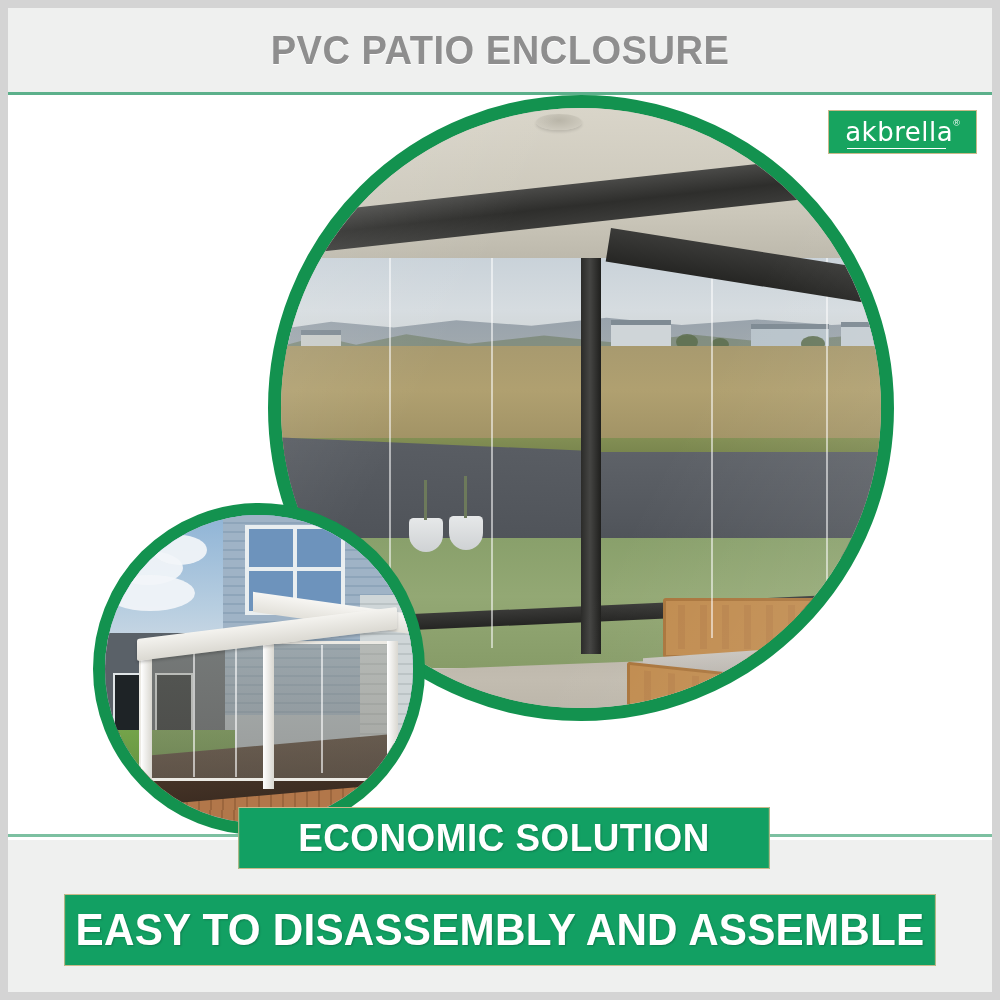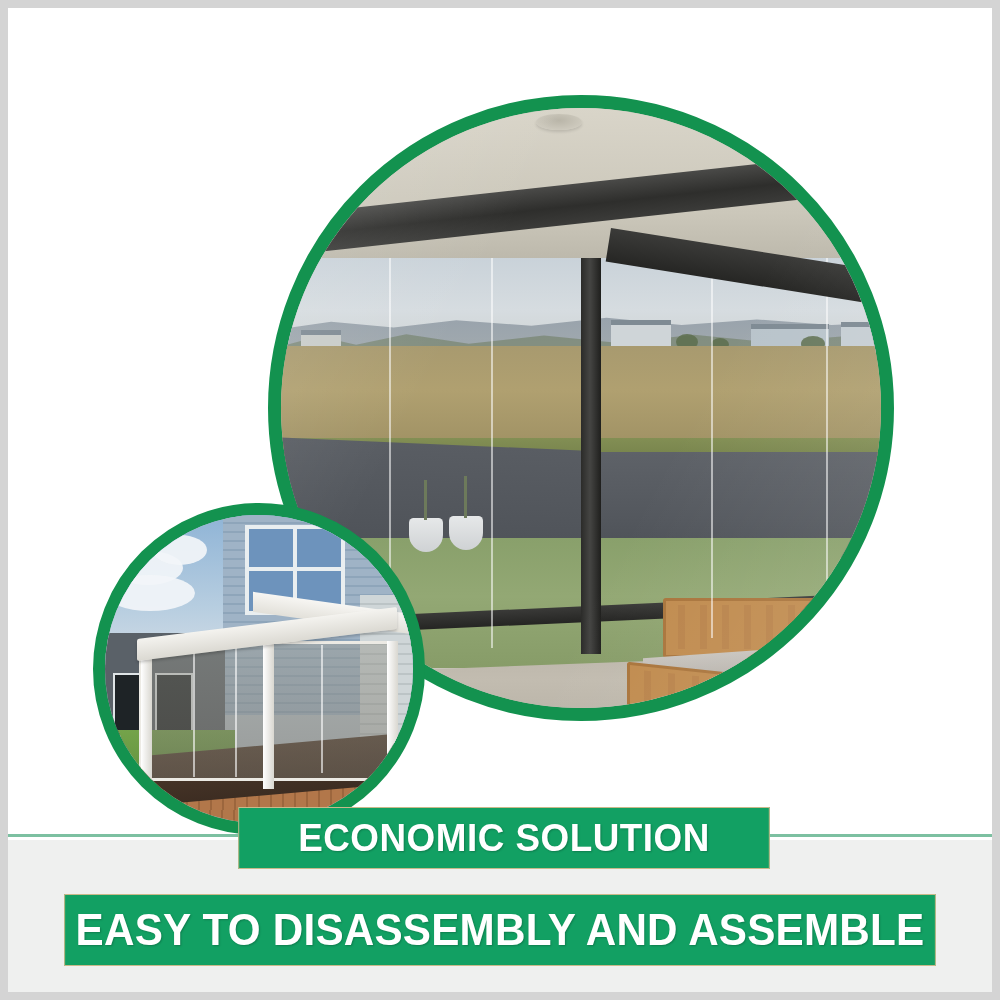--- a/index.html
+++ b/index.html
@@ -397,15 +397,24 @@
     <div class="cs-encl-roof"></div>
   </div>
 
   <div class="hairline"></div>
   <div class="bottom-panel"></div>
 
   <div class="band band-economic">ECONOMIC SOLUTION</div>
 
   <div class="band band-easy">EASY TO DISASSEMBLY AND ASSEMBLE</div>
 
-
+  <div class="header">
+    <div class="header-title">PVC PATIO ENCLOSURE</div>
+  </div>
+
+  <div class="logo">
+    <div class="logo-inner">
+      <span class="logo-text">akbrella</span><span class="logo-reg">®</span>
+      <div class="logo-underline"></div>
+    </div>
+  </div>
 
 </div>
 
 </body></html>

